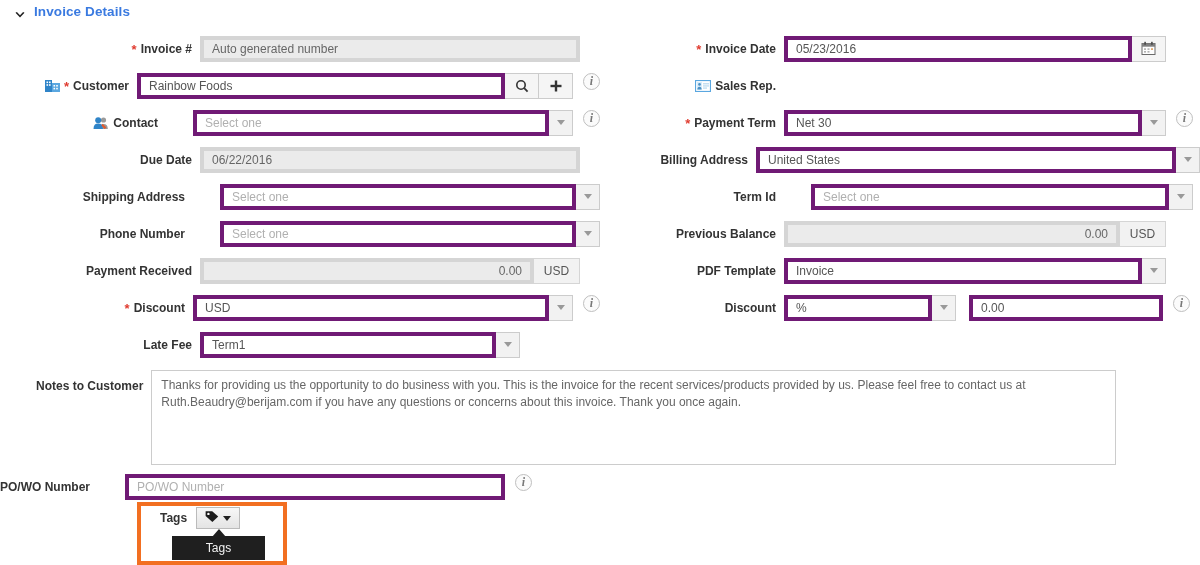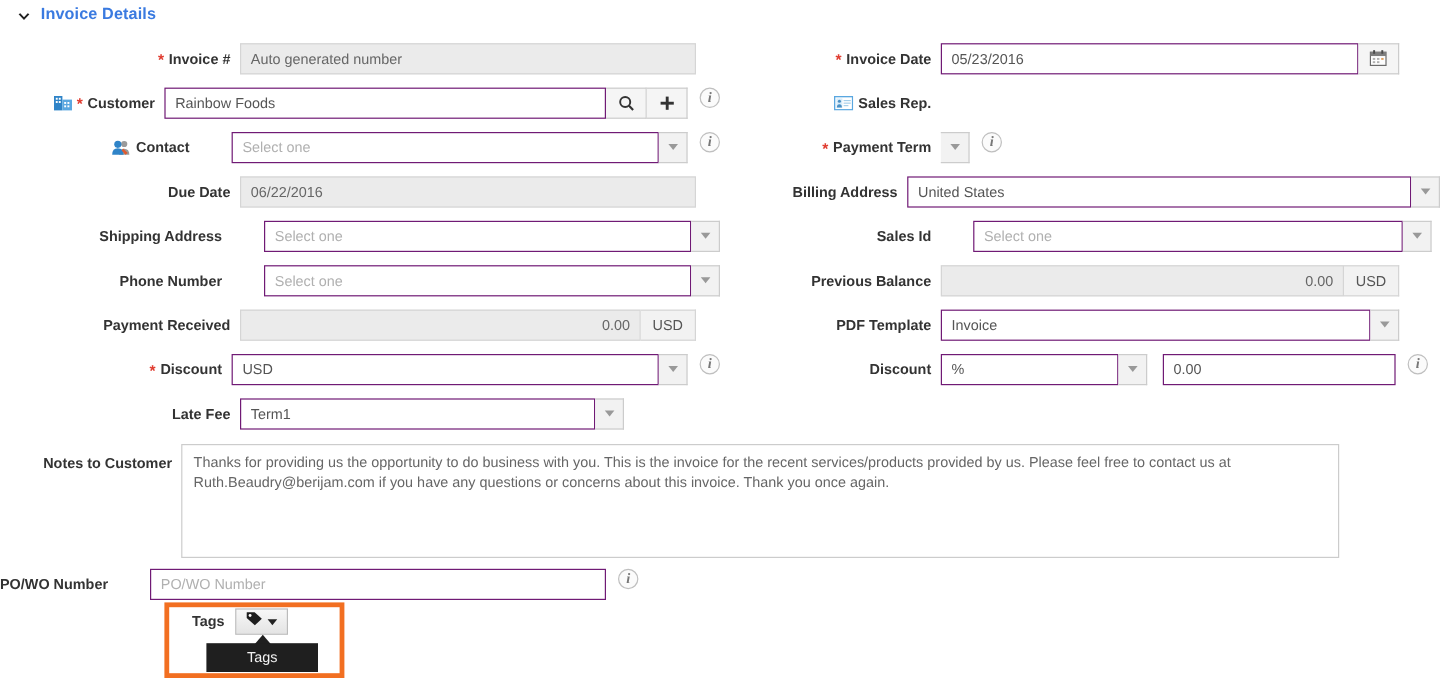--- a/index.html
+++ b/index.html
@@ -47,21 +47,21 @@
     white-space: nowrap;
   }
   .col-left .label  { width: 200px; }
   .col-right .label { width: 184px; }
 
   .req { color: #e03b2f; font-size: 13px; line-height: 1; position: relative; top: 1px; }
 
   
   .ctrl {
     height: 26px;
-    border: 1px solid #701a75;
+    border: 4px solid #701a75;
     background: #ffffff;
     font-size: 12px;
     color: #555;
     display: flex; align-items: center;
     padding: 0 8px;
     line-height: 24px;
     white-space: nowrap; overflow: hidden;
   }
   .ctrl.disabled { background: #ebebeb; color: #666; border-color: #d5d5d5; }
   .ctrl.ph { color: #b0b0b0; margin-left: 27px; }
@@ -387,20 +387,21 @@
         <span>Sales Rep.</span>
       </div>
     </div>
 
     <div class="row">
       <div class="label">
         <span class="req">*</span>
         <span>Payment Term</span>
       </div>
       <div class="field-wrap">
+        <div class="ctrl" style="width:358px;">Net 30</div>
         <div class="dd-arrow">
             <i></i>
           </div>
         <span class="info-icon">i</span>
       </div>
     </div>
 
     <div class="row">
       <div class="label">
         <span>Billing Address</span>
@@ -408,21 +409,21 @@
       <div class="field-wrap">
         <div class="ctrl" style="width:420px;">United States</div>
         <div class="dd-arrow">
             <i></i>
           </div>
       </div>
     </div>
 
     <div class="row">
       <div class="label">
-        <span>Sales Id</span>
+        <span>Term Id</span>
       </div>
       <div class="field-wrap">
         <div class="ctrl ph" style="width:358px;">Select one</div>
         <div class="dd-arrow">
             <i></i>
           </div>
       </div>
     </div>
 
     <div class="row">

